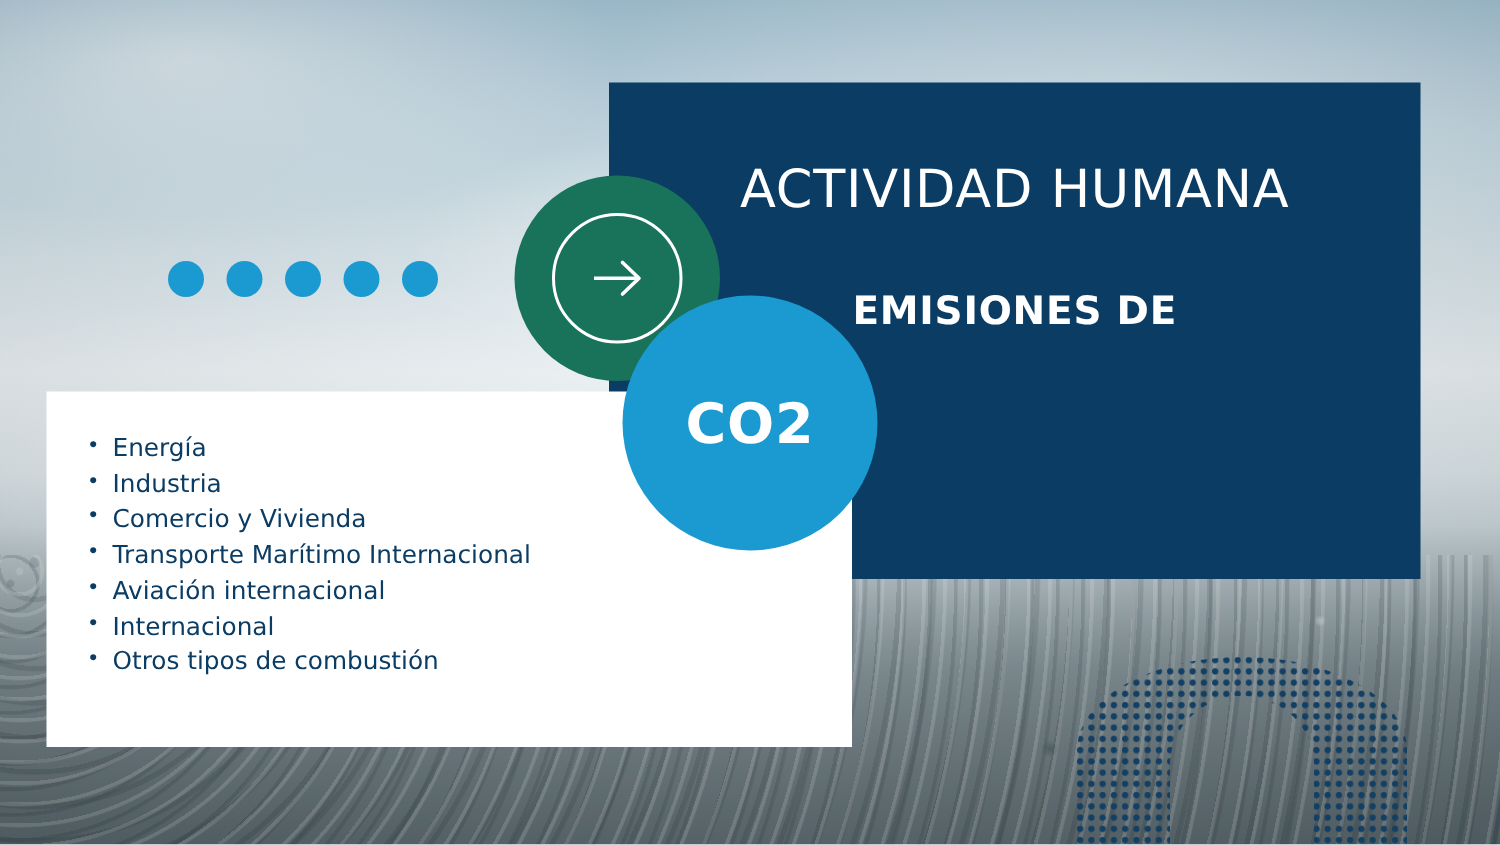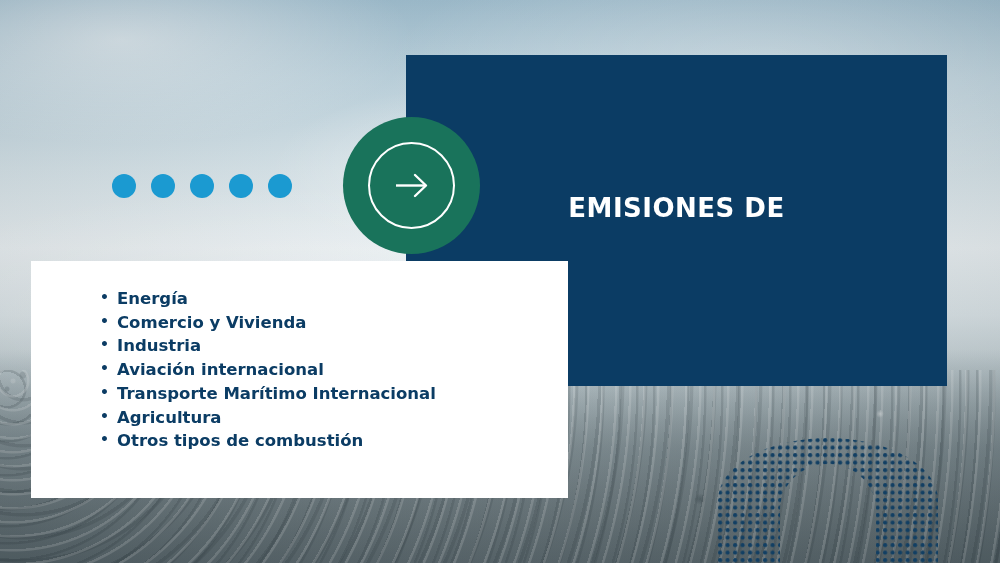--- a/index.html
+++ b/index.html
@@ -188,24 +188,23 @@
   }
   .list-card ul {
     margin: 0;
     padding: 26px 0 0 44px;
     list-style: none;
   }
   .list-card li {
     position: relative;
     color: #0b3c64;
     font-size: 16.5px;
-    font-weight: 700;
+    font-weight: 400;
     line-height: 23.7px;
     white-space: nowrap;
-    margin-left: 42px;
   }
   .list-card li::before {
     content: "\2022";
     position: absolute;
     left: -17px;
     top: -1px;
     font-size: 14px;
     color: #0b3c64;
   }
 </style>
@@ -238,38 +237,42 @@
 
   <div class="dot-row">
     <span class="dot"></span>
     <span class="dot"></span>
     <span class="dot"></span>
     <span class="dot"></span>
     <span class="dot"></span>
   </div>
 
   <div class="navy-panel">
+    <div class="panel-title">ACTIVIDAD HUMANA</div>
     <div class="panel-subtitle">EMISIONES DE</div>
   </div>
 
   <div class="green-circle">
     <div class="arrow-ring">
       <svg width="83" height="83" viewBox="0 0 83 83" xmlns="http://www.w3.org/2000/svg">
         <line x1="26" y1="41.5" x2="55" y2="41.5" stroke="#ffffff" stroke-width="2.4"></line>
         <polyline points="45,31 56,41.5 45,52" fill="none" stroke="#ffffff" stroke-width="2.4" stroke-linecap="round" stroke-linejoin="round"></polyline>
       </svg>
     </div>
   </div>
 
+  <div class="blue-circle">
+    <span class="co2">CO2</span>
+  </div>
 
   <div class="list-card">
     <ul>
       <li>Energía</li>
+      <li>Industria</li>
       <li>Comercio y Vivienda</li>
-      <li>Industria</li>
+      <li>Transporte Marítimo Internacional</li>
       <li>Aviación internacional</li>
-      <li>Transporte Marítimo Internacional</li>
-      <li>Agricultura</li>
+      <li>Internacional</li>
       <li>Otros tipos de combustión</li>
     </ul>
   </div>
 
 </div>
 
 </body></html>

